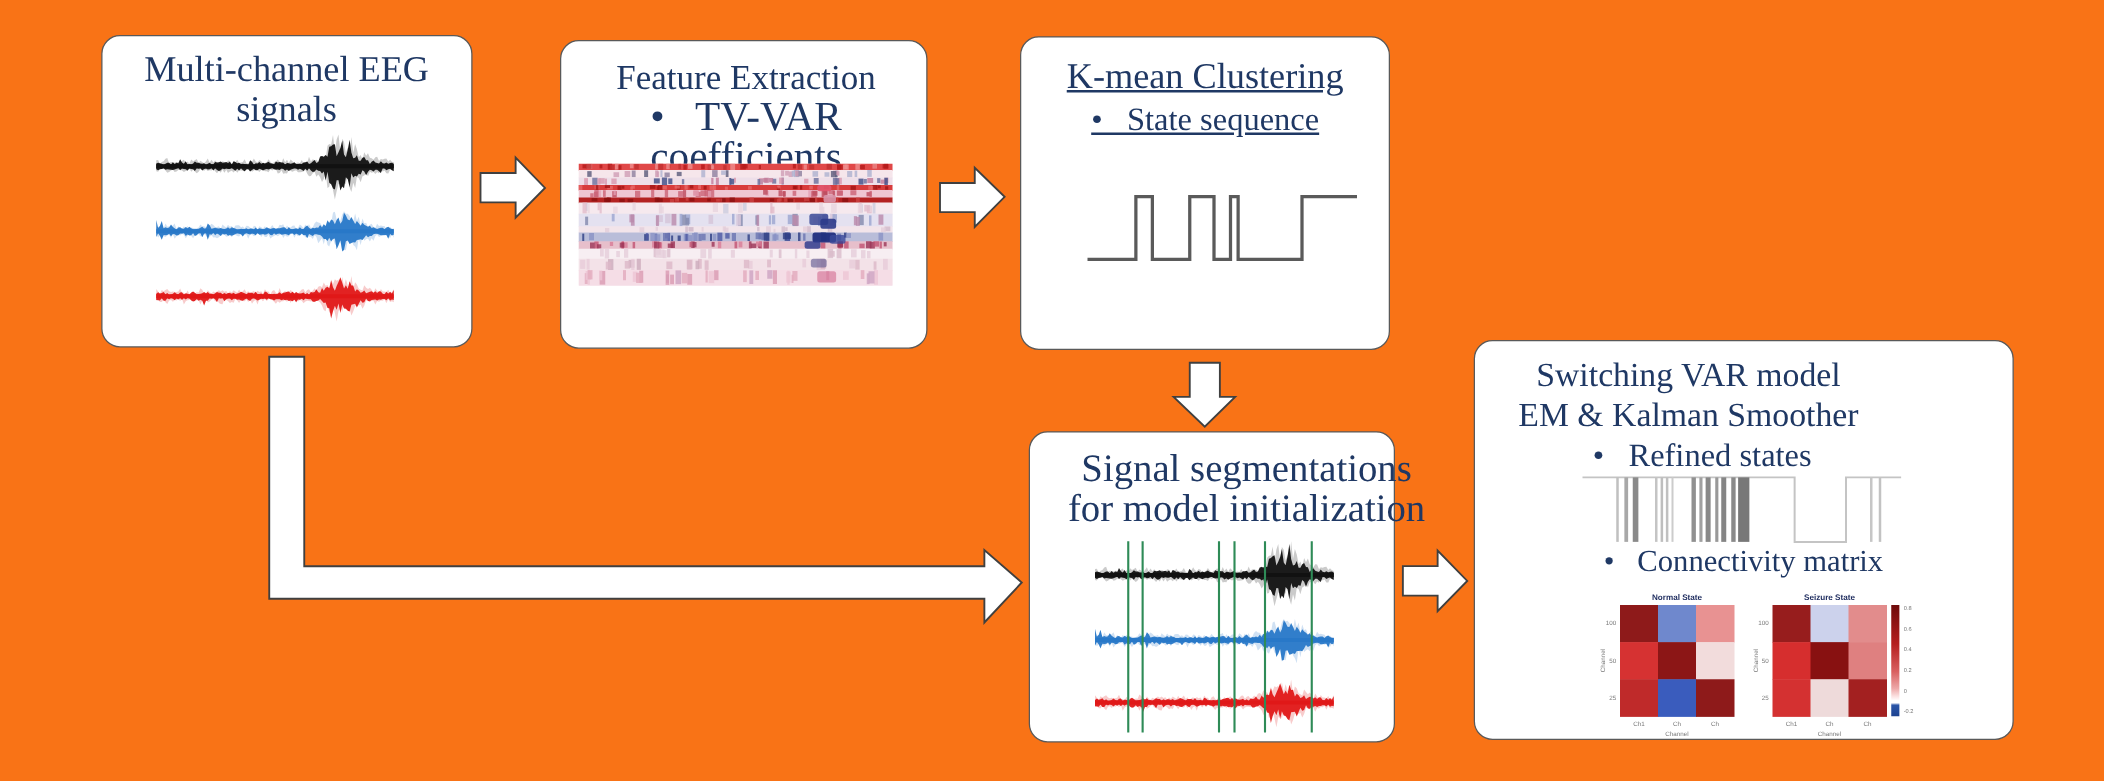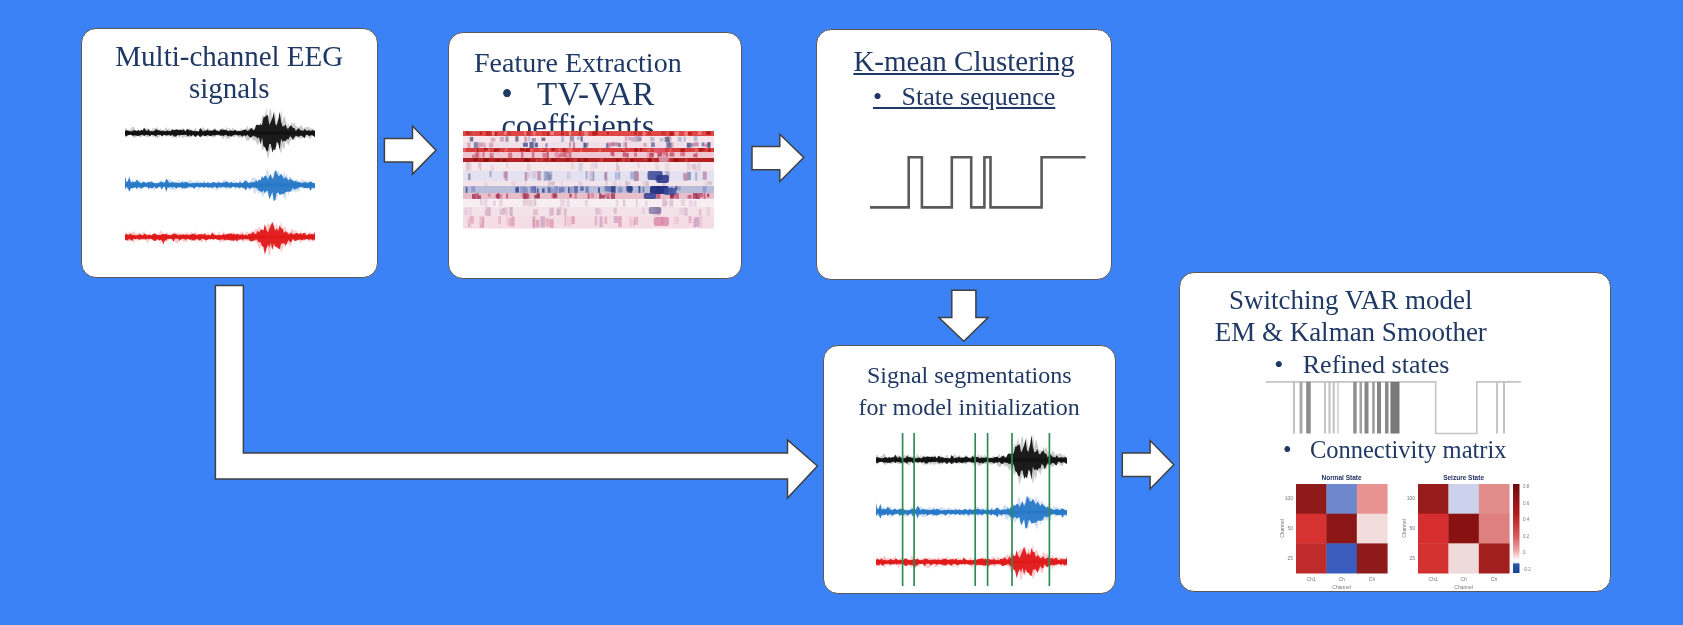--- a/index.html
+++ b/index.html
@@ -1,27 +1,27 @@
 <!DOCTYPE html>
 <html><head><meta charset="utf-8"><style>
 html,body{margin:0;padding:0;background:#fff;}
-#page{position:relative;width:1683px;height:625px;background:#3b82f6;overflow:hidden;font-family:"Liberation Serif",serif;color:#1f3864;}
+#page{position:relative;width:1683px;height:625px;background:#f97316;overflow:hidden;font-family:"Liberation Serif",serif;color:#1f3864;}
 .box{position:absolute;border:1.4px solid #595959;border-radius:15px;background:#fff;box-sizing:border-box;}
 .tt{position:absolute;width:100%;text-align:center;color:#1f3864;}
 </style></head><body>
 <div id="page">
     <div class="box" style="left:80.6px;top:28.3px;width:297.4px;height:249.9px;"></div>
     <div class="box" style="left:448.2px;top:32px;width:293.7px;height:247px;"></div>
     <div class="box" style="left:816.3px;top:28.6px;width:295.7px;height:251.8px;"></div>
     <div class="box" style="left:822.6px;top:344.9px;width:293.3px;height:249.4px;"></div>
     <div class="box" style="left:1179px;top:271.9px;width:431.5px;height:320.1px;"></div>
     <div class="tt" style="left:80.6px;top:39.5px;width:297.4px;font-size:29px;line-height:32.3px;">Multi-channel EEG<br>signals</div>
-    <div class="tt" style="left:431px;top:47px;width:293.7px;font-size:28px;line-height:31.6px;">Feature Extraction<br><span style="font-size:33px;">•&nbsp;&nbsp; TV-VAR coefficients</span></div>
+    <div class="tt" style="left:450px;top:47px;width:293.7px;font-size:28px;line-height:31.6px;">Feature Extraction<br><span style="font-size:33px;">•&nbsp;&nbsp; TV-VAR coefficients</span></div>
     <div class="tt" style="left:816.3px;top:43.5px;width:295.7px;font-size:29px;line-height:34.8px;text-decoration:underline;">K-mean Clustering<br><span style="font-size:26px;">•&nbsp;&nbsp; State sequence</span></div>
-    <div class="tt" style="left:822.6px;top:358.5px;width:293.3px;font-size:24px;line-height:32.3px;">Signal segmentations<br>for model initialization</div>
+    <div class="tt" style="left:822.6px;top:358.5px;width:293.3px;font-size:31px;line-height:32.3px;padding-left:28px;">Signal segmentations<br>for model initialization</div>
     <div class="tt" style="left:1135px;top:284px;width:431.5px;font-size:27px;line-height:32px;">Switching VAR model<br>EM &amp; Kalman Smoother<br><span style="font-size:26px;margin-left:22px;">•&nbsp;&nbsp; Refined states</span></div>
     <div class="tt" style="left:1179px;top:435px;width:431.5px;font-size:24.5px;line-height:30px;">•&nbsp;&nbsp; Connectivity matrix</div>
     <svg width="1683" height="625" viewBox="0 0 1683 625" style="position:absolute;left:0;top:0;">
       <polygon points="384.4,138.4 412.5,138.4 412.5,126.1 436,150.3 412.5,174.1 412.5,161.9 384.4,161.9" fill="#fff" stroke="#404040" stroke-width="1.5" stroke-linejoin="miter"></polygon>
       <polygon points="752,146.4 779.8,146.4 779.8,134.2 803.7,157.5 779.8,181.5 779.8,169.7 752,169.7" fill="#fff" stroke="#404040" stroke-width="1.5" stroke-linejoin="miter"></polygon>
       <polygon points="951.8,290.2 975.9,290.2 975.9,317.5 988.1,317.5 963.8,341.3 938.9,317.5 951.8,317.5" fill="#fff" stroke="#404040" stroke-width="1.5" stroke-linejoin="miter"></polygon>
       <polygon points="1122.3,452.9 1150.1,452.9 1150.1,440.5 1173.8,464.7 1150.1,488.9 1150.1,476.5 1122.3,476.5" fill="#fff" stroke="#404040" stroke-width="1.5" stroke-linejoin="miter"></polygon>
       <polygon points="215.4,285.4 243.4,285.4 243.4,453 787.5,453 787.5,440 817.4,466 787.5,498 787.5,479 215.4,479" fill="#fff" stroke="#404040" stroke-width="1.5" stroke-linejoin="miter"></polygon>
       <polygon points="125,128.2 126.5,128 127.9,131.2 129.4,129.5 130.9,129 132.4,126.9 133.8,126.4 135.3,130.5 136.8,129.6 138.3,129.8 139.7,130.2 141.2,129.6 142.7,129.7 144.1,130.1 145.6,128.7 147.1,127.8 148.6,130.5 150,129.1 151.5,130.7 153,127.5 154.5,129 155.9,128.1 157.4,127.1 158.9,130.4 160.3,128.5 161.8,129.6 163.3,130.6 164.8,128.9 166.2,126.8 167.7,130.2 169.2,127.8 170.7,130 172.1,128.3 173.6,130 175.1,131.2 176.6,130.5 178,129 179.5,129.6 181,130.5 182.4,128.3 183.9,128.7 185.4,131.2 186.9,129.2 188.3,129.5 189.8,127.8 191.3,130.4 192.8,129.9 194.2,129.6 195.7,127.4 197.2,130.5 198.6,130.9 200.1,128.6 201.6,129.6 203.1,126.8 204.5,129.1 206,130 207.5,128.1 209,128.7 210.4,131.4 211.9,130.3 213.4,129.7 214.8,127.4 216.3,129.4 217.8,131.1 219.3,129.6 220.7,129.1 222.2,127.6 223.7,129.3 225.2,130.3 226.6,126.6 228.1,129.7 229.6,127.7 231,130.4 232.5,127.5 234,128.9 235.5,131.1 236.9,130.4 238.4,129.9 239.9,130.6 241.4,128 242.8,130.4 244.3,130.5 245.8,130 247.2,125.4 248.7,129.1 250.2,127.4 251.7,128.1 253.1,127.8 254.6,129.3 256.1,128.1 257.6,124.6 259,127.7 260.5,126.9 262,116.6 263.4,115.2 264.9,115.8 266.4,108 267.9,121.9 269.3,111.6 270.8,107.6 272.3,121.9 273.8,111 275.2,113.6 276.7,122.3 278.2,118 279.7,122.9 281.1,109.5 282.6,122 284.1,115.2 285.5,119.3 287,125.8 288.5,123.9 290,127.6 291.4,121.8 292.9,124.6 294.4,122.5 295.9,126.1 297.3,126.5 298.8,127.8 300.3,125.7 301.7,125.4 303.2,128.8 304.7,127.2 306.2,127.5 307.6,126.9 309.1,126.7 310.6,129.1 312.1,127.7 313.5,129.3 315,129.7 315,135.8 313.5,135.9 312.1,135.8 310.6,138.8 309.1,138.6 307.6,136.4 306.2,137.1 304.7,135.8 303.2,138.5 301.7,137.6 300.3,139.2 298.8,137.6 297.3,138.1 295.9,137.4 294.4,140.9 292.9,138.5 291.4,140.3 290,141 288.5,145.8 287,142.4 285.5,141.6 284.1,150.3 282.6,146.1 281.1,153.6 279.7,150.2 278.2,139.2 276.7,146.9 275.2,146.9 273.8,148.1 272.3,147.3 270.8,147.2 269.3,153 267.9,159.6 266.4,152.1 264.9,141.2 263.4,149.4 262,150.3 260.5,137.8 259,143.1 257.6,145.6 256.1,141.8 254.6,139.5 253.1,141.3 251.7,137.4 250.2,138.5 248.7,140.7 247.2,140.9 245.8,139 244.3,135.8 242.8,137.2 241.4,137.5 239.9,137.7 238.4,137.7 236.9,136.1 235.5,136.6 234,137.3 232.5,136.7 231,135.9 229.6,138.7 228.1,138.6 226.6,138.9 225.2,136.2 223.7,138.4 222.2,138.8 220.7,135.1 219.3,135.4 217.8,136.3 216.3,135.3 214.8,137.8 213.4,137 211.9,137 210.4,136 209,135.9 207.5,137.6 206,136.2 204.5,135.6 203.1,136.3 201.6,137.4 200.1,134.7 198.6,134.7 197.2,135.7 195.7,137.1 194.2,136.6 192.8,136.3 191.3,136.2 189.8,138.2 188.3,136.1 186.9,137.9 185.4,136.5 183.9,137.2 182.4,138.3 181,135.7 179.5,138.2 178,135.5 176.6,138.2 175.1,136.6 173.6,138.5 172.1,137 170.7,135.4 169.2,136.4 167.7,136.1 166.2,136.8 164.8,135.6 163.3,136.5 161.8,135.9 160.3,135.2 158.9,137.4 157.4,138.5 155.9,137.2 154.5,135.7 153,137.4 151.5,134.5 150,136.7 148.6,136.7 147.1,137.6 145.6,136.4 144.1,135.8 142.7,135.9 141.2,137.1 139.7,137.6 138.3,135.8 136.8,136.4 135.3,137.6 133.8,138.1 132.4,136.3 130.9,134.7 129.4,134.9 127.9,134.9 126.5,137.4 125,136.9" fill="#111111" fill-opacity="0.22"></polygon>
       <polygon points="125,130.7 126.5,130.2 127.9,130.5 129.4,130.9 130.9,131.7 132.4,131 133.8,130.2 135.3,130.2 136.8,131.6 138.3,129.8 139.7,131.2 141.2,130.1 142.7,130.6 144.1,127.4 145.6,130 147.1,131 148.6,129 150,131.5 151.5,131.2 153,131.5 154.5,130.7 155.9,129.1 157.4,130.1 158.9,130.2 160.3,130.8 161.8,130.9 163.3,130.5 164.8,131.7 166.2,130.9 167.7,130.2 169.2,131.4 170.7,131.3 172.1,129.5 173.6,130 175.1,129.7 176.6,129.2 178,130.1 179.5,129.9 181,129.5 182.4,130.3 183.9,129.3 185.4,131.6 186.9,129 188.3,129.6 189.8,130.5 191.3,130.1 192.8,131.2 194.2,131 195.7,131.2 197.2,131.4 198.6,131.9 200.1,128.1 201.6,129.4 203.1,131.8 204.5,130.6 206,130.8 207.5,129.5 209,130.9 210.4,130.2 211.9,130.7 213.4,130.1 214.8,129.3 216.3,130.6 217.8,130.7 219.3,131.4 220.7,129.2 222.2,129.9 223.7,129.5 225.2,130 226.6,129.9 228.1,131.5 229.6,130.4 231,130.5 232.5,131 234,130.6 235.5,129.8 236.9,131.2 238.4,131.2 239.9,130.9 241.4,131.2 242.8,129.9 244.3,129.8 245.8,129.2 247.2,131.1 248.7,130.6 250.2,129.1 251.7,128 253.1,130.3 254.6,129.6 256.1,125.1 257.6,124.7 259,125.3 260.5,123.9 262,125.4 263.4,117.4 264.9,117 266.4,115.6 267.9,115.3 269.3,124.9 270.8,121.8 272.3,118.3 273.8,112.5 275.2,123.5 276.7,125.7 278.2,119.7 279.7,111.7 281.1,121.9 282.6,126.6 284.1,126.2 285.5,124.2 287,128.5 288.5,128.5 290,126.1 291.4,125.5 292.9,128.1 294.4,128.1 295.9,131.1 297.3,129.3 298.8,128.3 300.3,130 301.7,130.4 303.2,130.8 304.7,128.9 306.2,130.5 307.6,130.8 309.1,130 310.6,130.9 312.1,130.3 313.5,130.2 315,131 315,136.9 313.5,136.2 312.1,134.9 310.6,135.4 309.1,136.2 307.6,134.8 306.2,134.5 304.7,138.3 303.2,137 301.7,135.7 300.3,135.7 298.8,137.1 297.3,136.2 295.9,135.7 294.4,137.3 292.9,140.1 291.4,137.2 290,136.2 288.5,139.6 287,139 285.5,141.2 284.1,140.5 282.6,141.9 281.1,138.5 279.7,149.8 278.2,143.3 276.7,141.8 275.2,150.6 273.8,149.1 272.3,152.4 270.8,144.1 269.3,144.1 267.9,151.6 266.4,150.8 264.9,147.3 263.4,146.2 262,137.4 260.5,144.4 259,137.1 257.6,138.8 256.1,136.8 254.6,136.6 253.1,135.5 251.7,137.1 250.2,137.6 248.7,136.3 247.2,134.6 245.8,136.6 244.3,135 242.8,136.7 241.4,135.7 239.9,135 238.4,135.7 236.9,134.8 235.5,134.5 234,135.1 232.5,135.8 231,136.7 229.6,135.5 228.1,136.5 226.6,135.2 225.2,134.7 223.7,135.9 222.2,135.5 220.7,135.7 219.3,135.3 217.8,134.3 216.3,134.9 214.8,135.5 213.4,135.2 211.9,135.5 210.4,136.3 209,135.5 207.5,135 206,136.1 204.5,136.2 203.1,135 201.6,136 200.1,137.2 198.6,135.4 197.2,135.3 195.7,137 194.2,136 192.8,134.6 191.3,136.4 189.8,135 188.3,136.6 186.9,135.5 185.4,134.3 183.9,135.1 182.4,135.1 181,134.8 179.5,135.4 178,134.7 176.6,136.1 175.1,136.8 173.6,135.9 172.1,134.5 170.7,136.3 169.2,134.6 167.7,135.3 166.2,135.5 164.8,134.7 163.3,135.1 161.8,136.4 160.3,134.5 158.9,135 157.4,134.6 155.9,136.7 154.5,135.4 153,135.1 151.5,134.7 150,136.3 148.6,135.3 147.1,135.1 145.6,134.7 144.1,136.2 142.7,134.3 141.2,134.9 139.7,135.6 138.3,136 136.8,135.7 135.3,135.6 133.8,135.4 132.4,135.7 130.9,134.5 129.4,135.1 127.9,135.3 126.5,136.2 125,135.4" fill="#111111" fill-opacity="0.95"></polygon>

